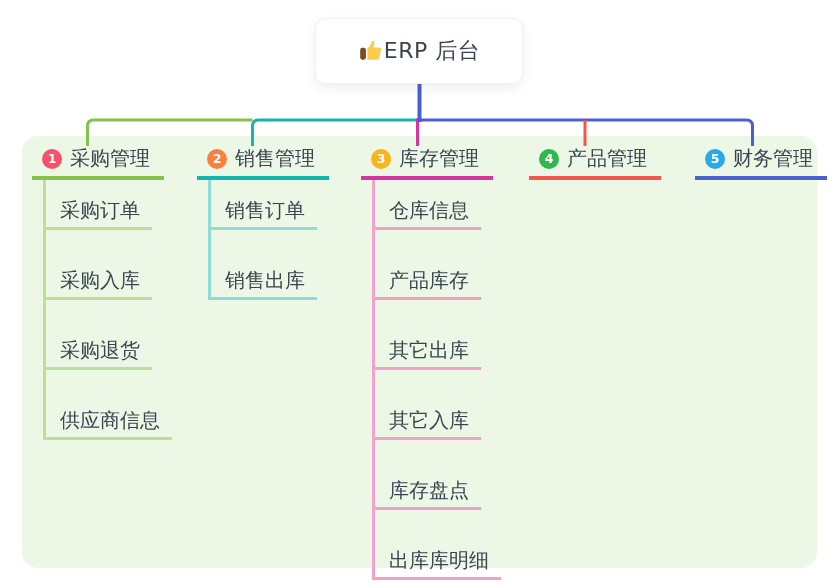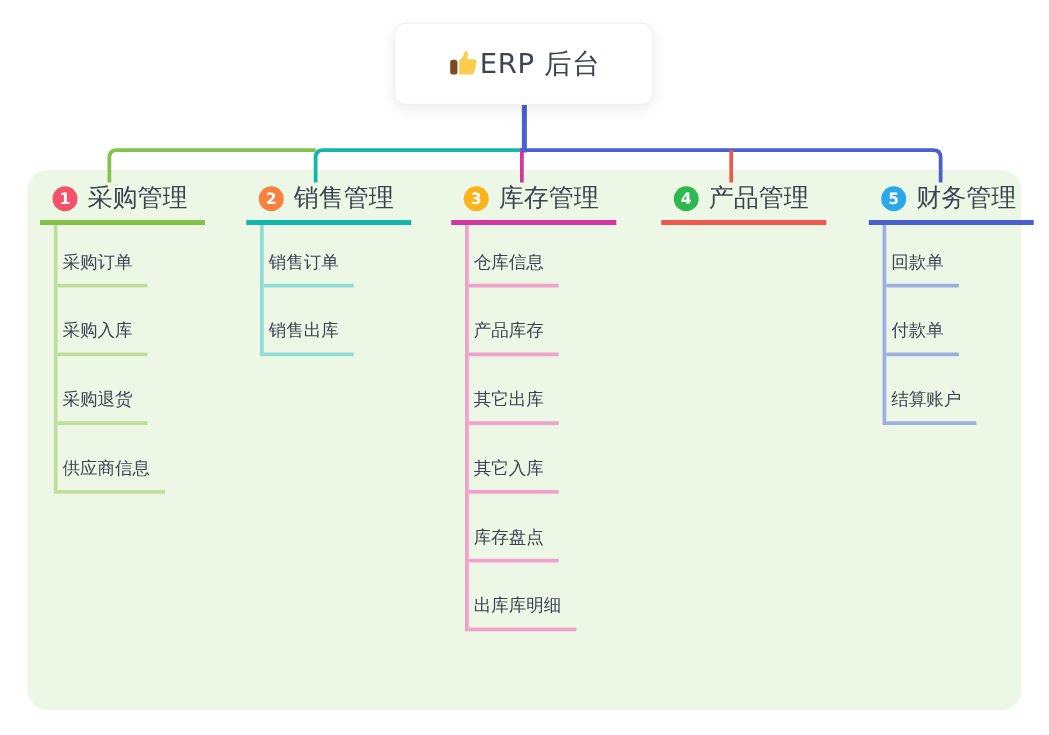--- a/index.html
+++ b/index.html
@@ -31,26 +31,26 @@
   .badge{
     width:20px;height:20px;border-radius:50%;background:var(--badge);
     color:#fff;font-size:12.5px;font-weight:600;line-height:20px;text-align:center;
     flex:0 0 auto;
   }
   .branch-title .label{font-size:20px;line-height:21px;color:#3a4450;font-weight:500;white-space:nowrap;}
   .children{
     list-style:none;margin:0 0 0 11px;padding:0;
     border-left:3px solid var(--cl);
   }
-  .children li{display:flex;align-items:flex-end;height:55px;}
+  .children li{display:flex;align-items:flex-end;height:70px;}
   .children li:first-child{height:50px;}
   .child-label{
-    display:inline-block;padding:0 12px 7px 4px;
+    display:inline-block;padding:0 12px 7px 14px;
     border-bottom:3px solid var(--cl);
-    font-size:14px;line-height:19px;color:#3a4450;white-space:nowrap;
+    font-size:20px;line-height:19px;color:#3a4450;white-space:nowrap;
     cursor:pointer;
   }
 </style>
 </head>
 <body>
 
 <div class="panel" style="background-color: rgb(237, 247, 230);"></div>
 
 <svg class="connectors" viewBox="0 0 839 588">
   <path fill="none" stroke-width="3" d="M 419 120 H 258.5 Q 252.5 120 252.5 126 V 146" stroke="#13b5ad"></path>
@@ -139,24 +139,13 @@
     <span class="badge">4</span>
     <span class="label">产品管理</span>
   </div>
 </div>
 
 <div class="branch" style="left: 695px; --c: #4a5fd0; --cl: #9dafe2; --badge: #2aa9e8;">
   <div class="branch-title">
     <span class="badge">5</span>
     <span class="label">财务管理</span>
   </div>
-  <ul class="children">
-    <li>
-        <span class="child-label">回款单</span>
-      </li>
-    <li>
-        <span class="child-label">付款单</span>
-      </li>
-    <li>
-        <span class="child-label">结算账户</span>
-      </li>
-  </ul>
 </div>
 
 </body></html>

